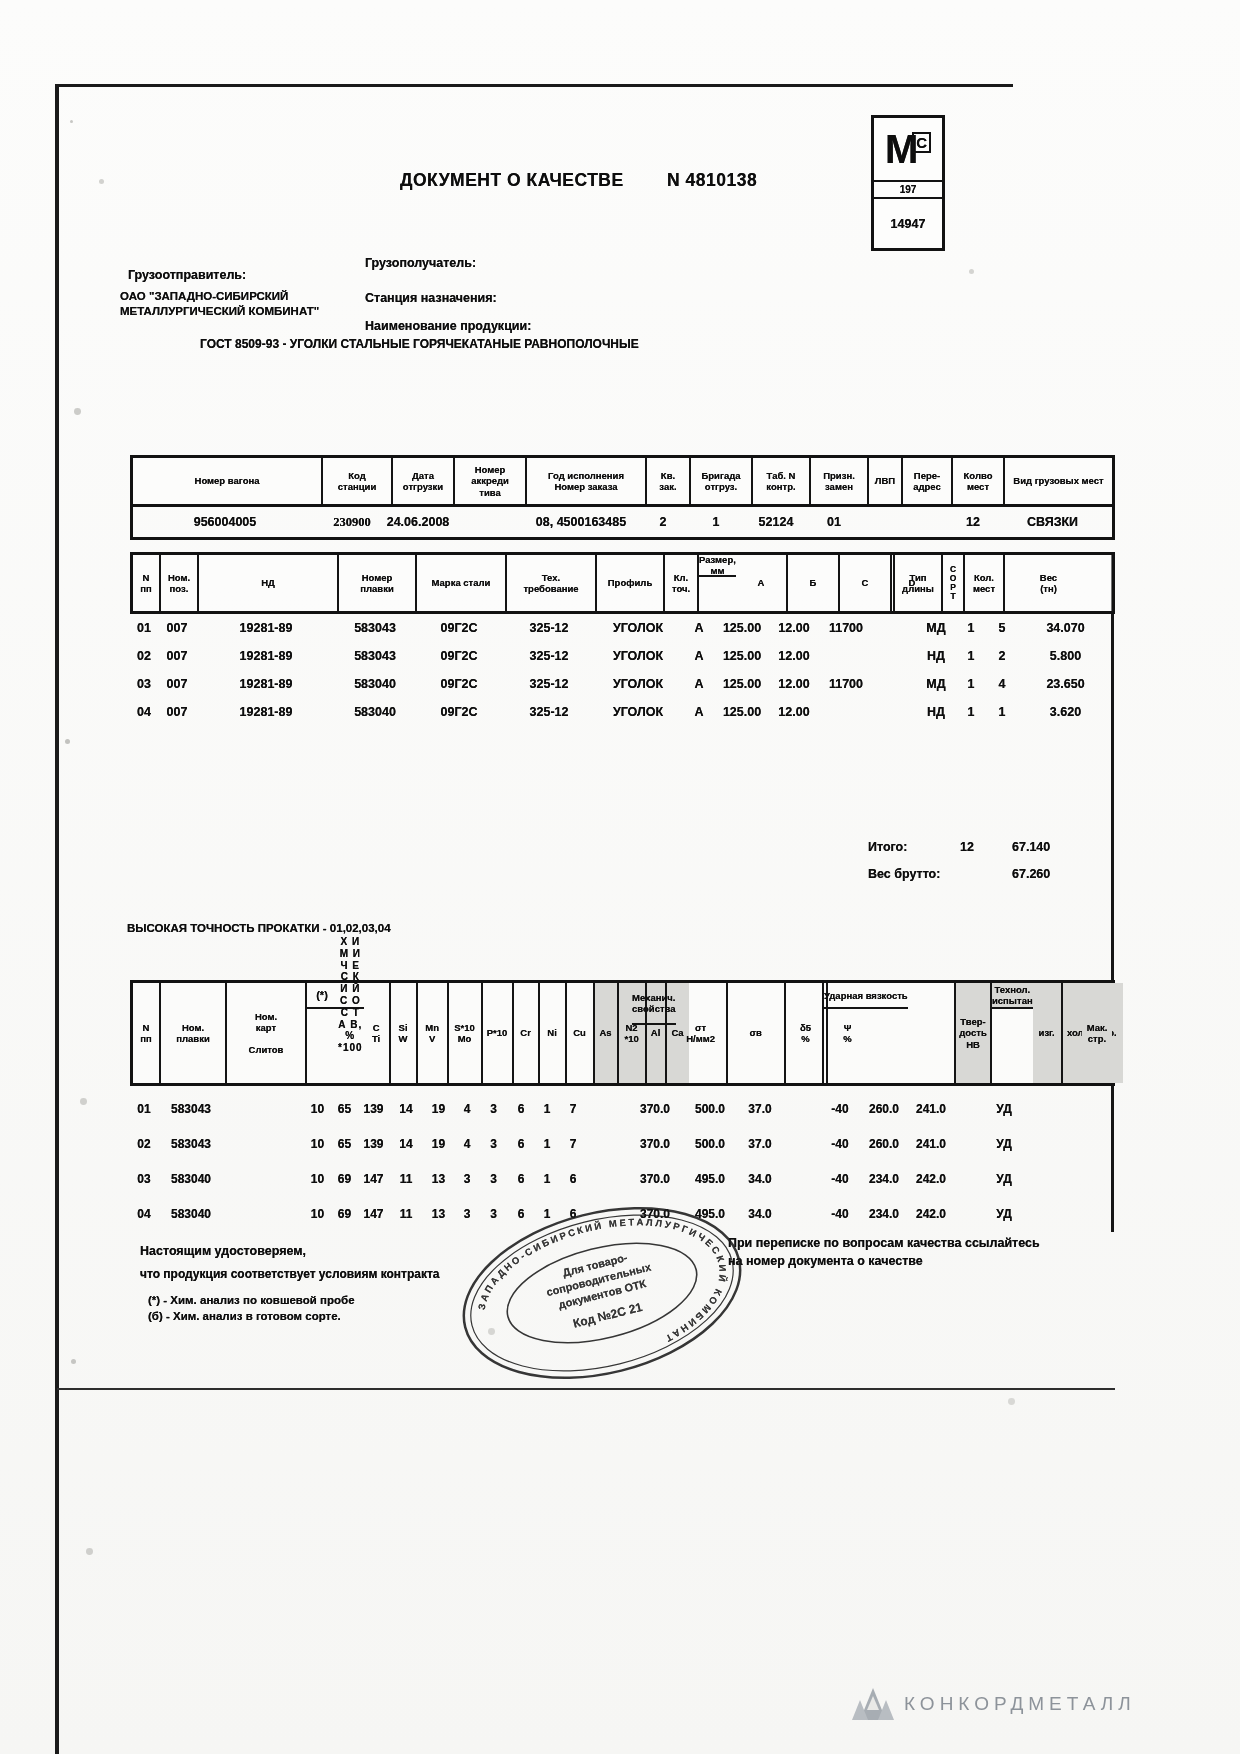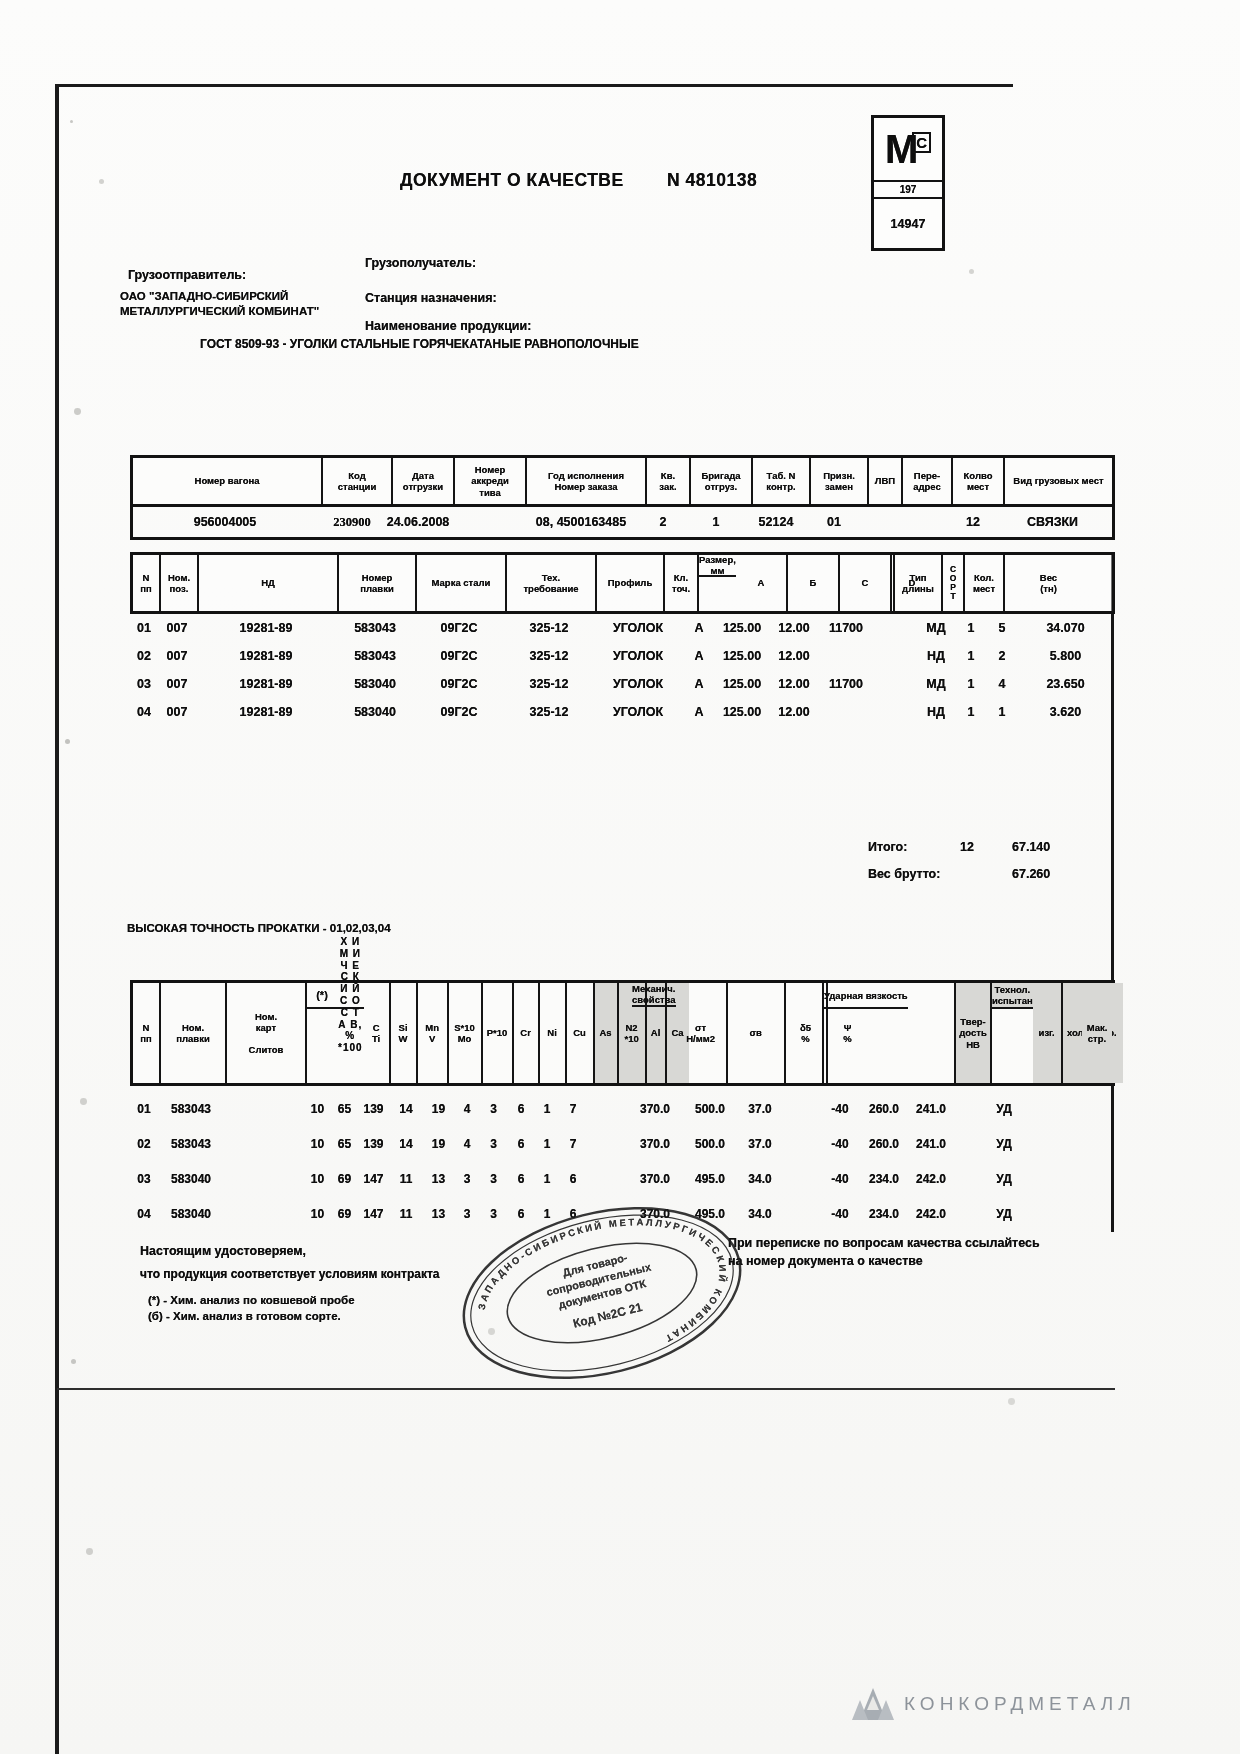--- a/index.html
+++ b/index.html
@@ -285,21 +285,21 @@
           <div class="hc" style="width:27px">Ni</div>
           <div class="hc" style="width:28px">Cu</div>
           <div class="hc shade" style="width:24px">As</div>
           <div class="hc shade" style="width:28px">N2
 *10</div>
           <div class="hc shade" style="width:20px">Al</div>
           <div class="hc shade last" style="width:22px">Ca</div>
         </div>
       </div>
       <div class="grp" style="width:192px">
-        <div class="glabel" style="height:24px">Механич. свойства</div>
+        <div class="glabel" style="height:42px">Механич. свойства</div>
         <div class="gsub">
           <div class="hc" style="width:52px">σт
 Н/мм2</div>
           <div class="hc" style="width:58px">σв</div>
           <div class="hc" style="width:42px">δ5
 %</div>
           <div class="hc last" style="width:40px">Ψ
 %</div>
         </div>
       </div>

